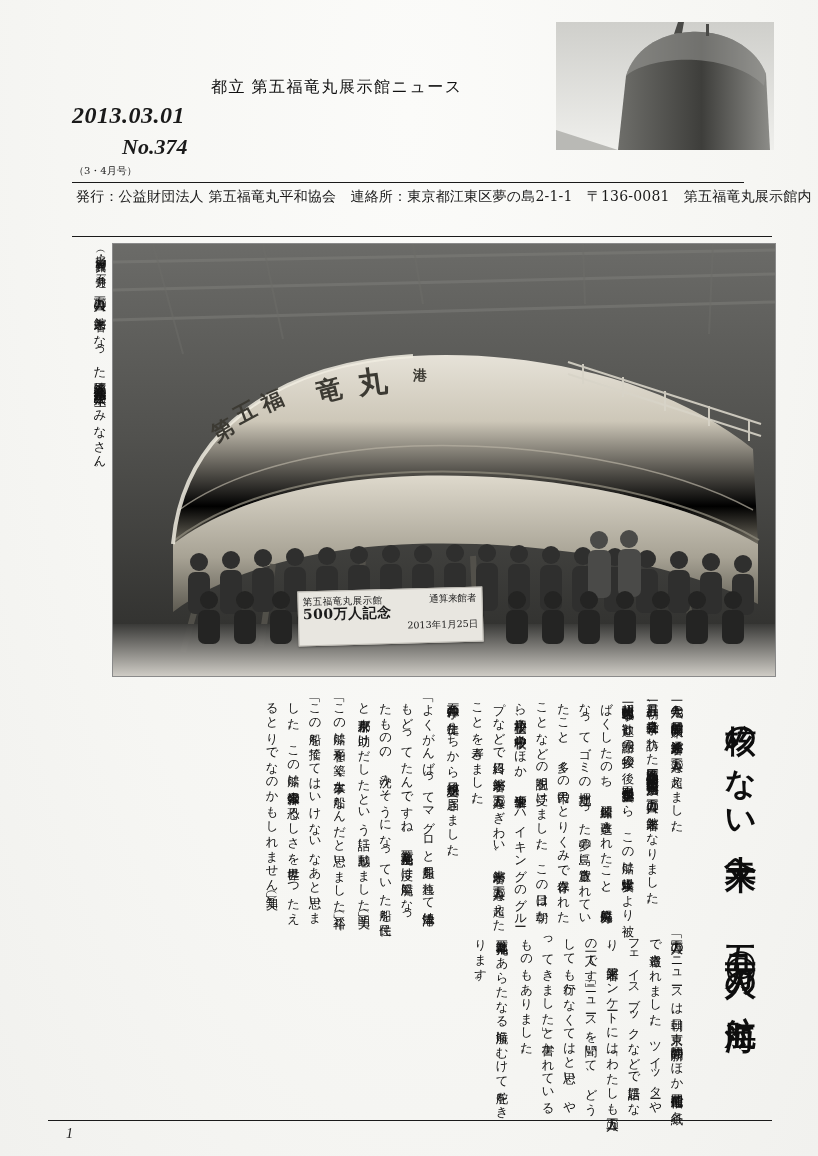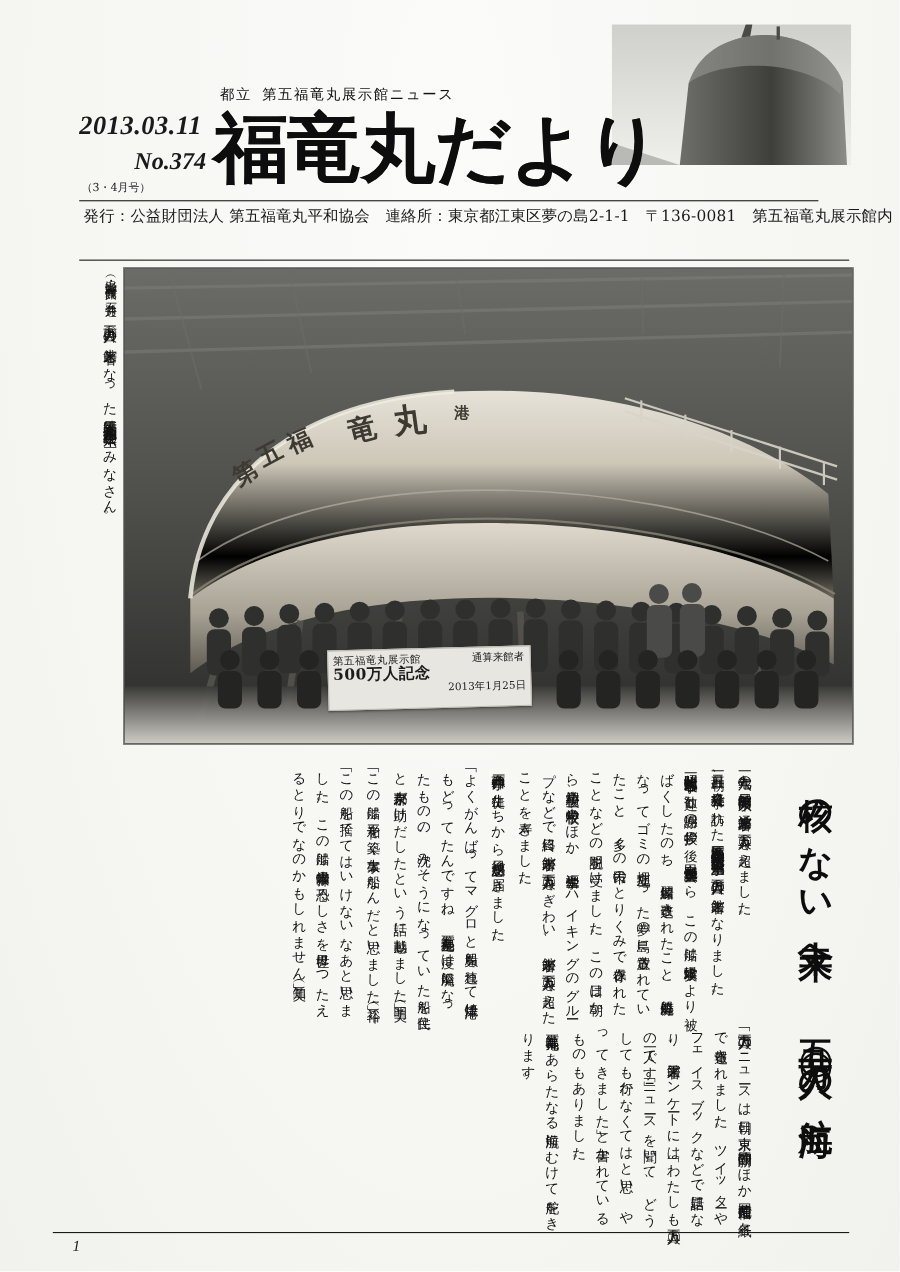--- a/index.html
+++ b/index.html
@@ -19,23 +19,23 @@
   
   .masthead{
     position:absolute;left:44px;top:22px;width:730px;height:198px;
   }
   .ship-photo{
     position:absolute;right:0;top:0;width:218px;height:128px;
     overflow:hidden;
   }
   .ship-photo svg{display:block;}
   .kicker{
-    position:absolute;left:156px;top:55px;
-    font-size:13px;letter-spacing:1.5px;
-    font-family:Liberation Mono, monospace;
+    position:absolute;left:167px;top:55px;
+    font-size:16px;letter-spacing:1.5px;
+    font-family:Liberation Serif, serif;
     color:#111;
   }
   .date-line{
     position:absolute;left:28px;top:80px;
     font-size:24px;font-weight:bold;font-style:italic;
     font-family:"Liberation Serif", serif;
     letter-spacing:0.5px;
   }
   .issue-no{
     position:absolute;left:30px;top:112px;
@@ -186,24 +186,23 @@
         <rect x="0" y="0" width="218" height="128" fill="url(#sky)"></rect>
         <path d="M62 128 L70 54 C78 28 102 12 134 10 C170 8 200 26 210 52 L214 128 Z" fill="url(#hull)"></path>
         <path d="M70 54 C80 44 110 36 140 38 C172 40 198 52 208 64 L210 52 C200 26 170 8 134 10 C102 12 78 28 70 54 Z" fill="#9b9b97" opacity="0.55"></path>
         <path d="M118 12 L122 0 L128 0 L126 11 Z" fill="#4a4a47"></path>
         <rect x="150" y="2" width="3" height="12" fill="#4a4a47"></rect>
         <path d="M0 108 L62 128 L0 128 Z" fill="#b9b9b5"></path>
       </svg>
     </div>
 
     <div class="kicker">都立 第五福竜丸展示館ニュース</div>
-    <div class="date-line">2013.03.11</div>
+    <div class="date-line">2013.03.01</div>
     <div class="issue-no">No.374</div>
     <div class="issue-sub">（3・4月号）</div>
-    <div class="title-main">福竜丸だより</div>
 
     <div class="rule-top"></div>
     <div class="imprint1">発行：公益財団法人 第五福竜丸平和協会　連絡所：東京都江東区夢の島2-1-1　〒136-0081　第五福竜丸展示館内</div>
     <div class="rule-bottom"></div>
   </div>
 
   <div class="photo-block">
     <svg width="662" height="432" viewBox="0 0 662 432" style="display:block">
       <defs>
         <linearGradient id="bg1" x1="0" y1="0" x2="0" y2="1">

